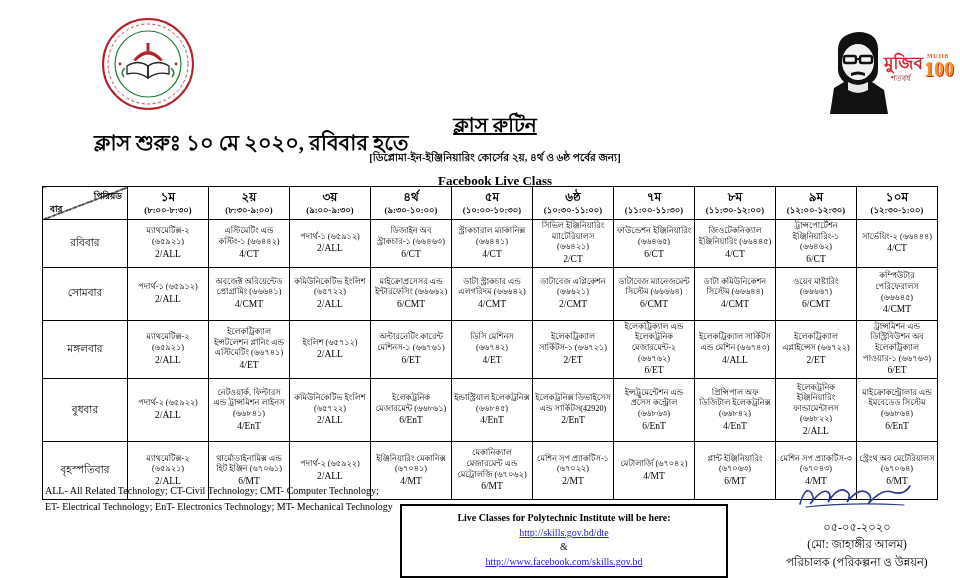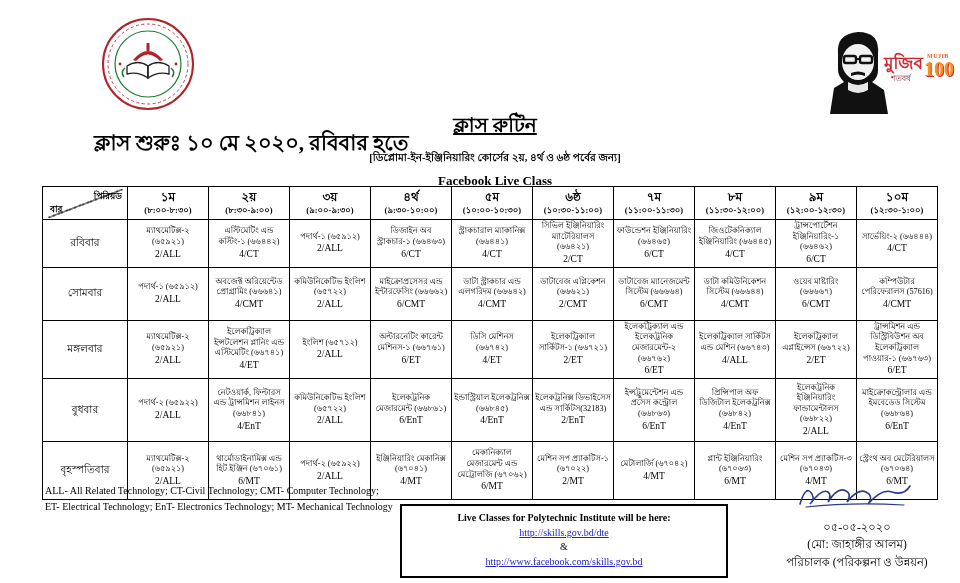--- a/index.html
+++ b/index.html
@@ -29,21 +29,21 @@
        font-family:"Liberation Serif",serif;}
 
   
   table.routine{position:absolute;left:42px;top:186px;width:896px;border-collapse:collapse;
                 table-layout:fixed;}
   .routine th,.routine td{border:1px solid #000;padding:1px 2px;text-align:center;
                 vertical-align:middle;overflow-wrap:break-word;}
   .routine thead th{height:30px;}
   .corner{width:80px;position:relative;
     background:linear-gradient(to bottom right,transparent calc(50% - .6px),
-               #000 calc(50% - .6px),#000 calc(50% + .6px),transparent calc(50% + .6px));border-radius:13px;}
+               #000 calc(50% - .6px),#000 calc(50% + .6px),transparent calc(50% + .6px));}
   .c-top{position:absolute;top:2px;right:5px;font-size:9px;}
   .c-bot{position:absolute;bottom:2px;left:7px;font-size:9px;}
   .plabel{font-size:12px;line-height:1.3;}
   .ptime{font-size:8.5px;line-height:1.3;}
   .day{font-size:10.5px;font-weight:normal;}
   .subj{font-size:8.2px;line-height:1.3;}
   .grp{font-size:9.5px;line-height:1.35;}
   tbody tr:nth-child(1) td,tbody tr:nth-child(1) .day{height:40px;}
   tbody tr:nth-child(2) td,tbody tr:nth-child(2) .day{height:50px;}
   tbody tr:nth-child(3) td,tbody tr:nth-child(3) .day{height:55px;}
@@ -233,21 +233,21 @@
           </td>
           <td>
             <div class="subj">ডাটা কমিউনিকেশন সিস্টেম (৬৬৬৪৪)</div>
             <div class="grp">4/CMT</div>
           </td>
           <td>
             <div class="subj">ওয়েব মাষ্টারিং (৬৬৬৬৭)</div>
             <div class="grp">6/CMT</div>
           </td>
           <td>
-            <div class="subj">কম্পিউটার পেরিফেরালস (57616)</div>
+            <div class="subj">কম্পিউটার পেরিফেরালস (৬৬৬৪৫)</div>
             <div class="grp">4/CMT</div>
           </td>
         </tr>
         <tr>
           <th class="day">মঙ্গলবার</th>
           <td>
             <div class="subj">ম্যাথমেটিক্স-২ (৬৫৯২১)</div>
             <div class="grp">2/ALL</div>
           </td>
           <td>
@@ -303,21 +303,21 @@
           </td>
           <td>
             <div class="subj">ইলেকট্রনিক মেজারমেন্ট (৬৬৮৬১)</div>
             <div class="grp">6/EnT</div>
           </td>
           <td>
             <div class="subj">ইন্ডাস্ট্রিয়াল ইলেকট্রনিক্স (৬৬৮৪৫)</div>
             <div class="grp">4/EnT</div>
           </td>
           <td>
-            <div class="subj">ইলেকট্রনিক্স ডিভাইসেস এন্ড সার্কিটস(32183)</div>
+            <div class="subj">ইলেকট্রনিক্স ডিভাইসেস এন্ড সার্কিটস(42920)</div>
             <div class="grp">2/EnT</div>
           </td>
           <td>
             <div class="subj">ইন্সট্রুমেন্টেশন এন্ড প্রসেস কন্ট্রোল (৬৬৮৬৩)</div>
             <div class="grp">6/EnT</div>
           </td>
           <td>
             <div class="subj">প্রিন্সিপাল অফ ডিজিটাল ইলেকট্রনিক্স (৬৬৮৪২)</div>
             <div class="grp">4/EnT</div>
           </td>

